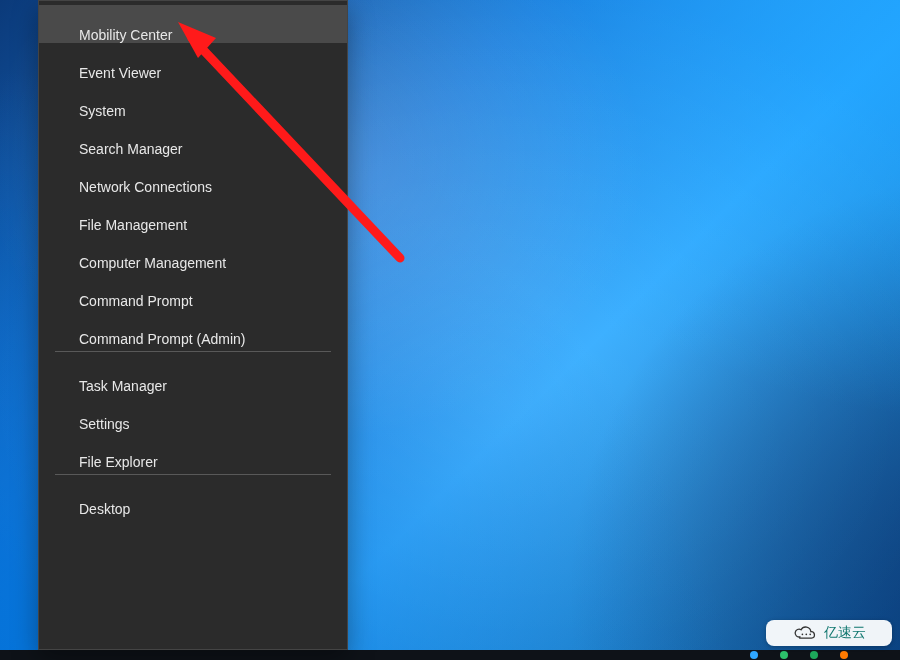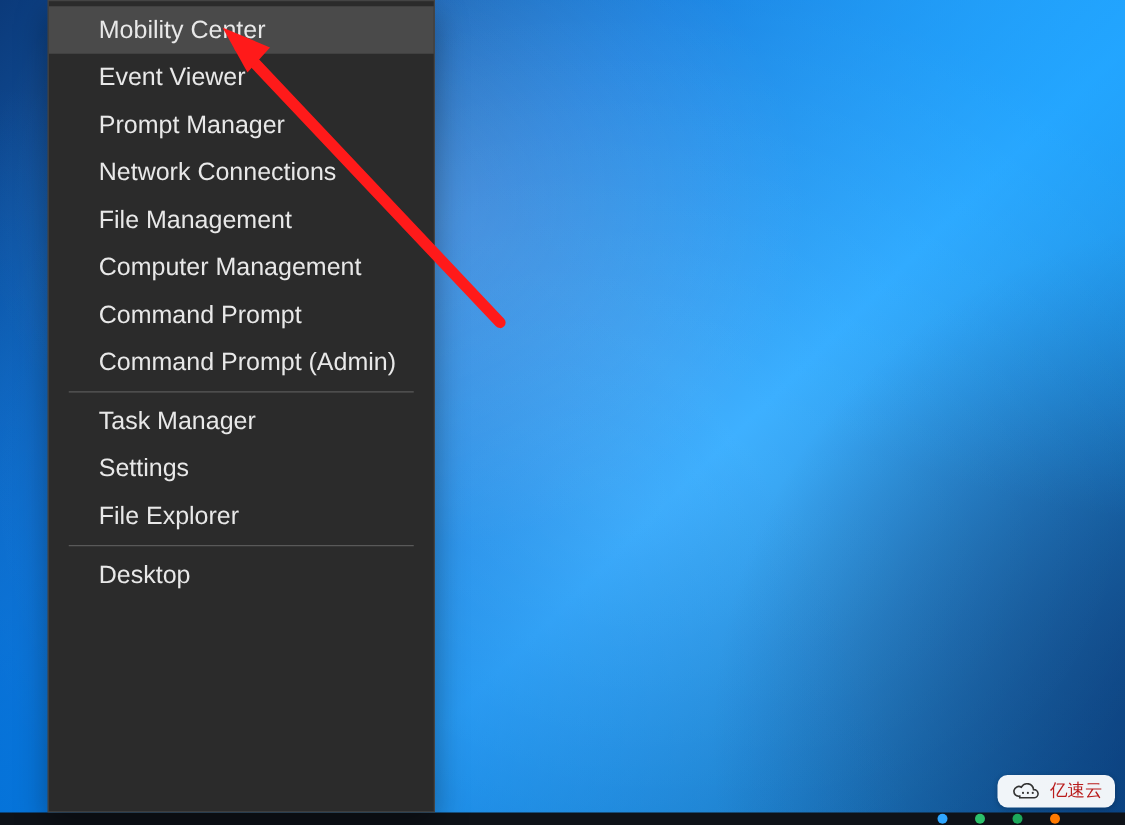--- a/index.html
+++ b/index.html
@@ -20,31 +20,31 @@
       pointer-events:none;
     }
     .taskbar { position:absolute; left:0; right:0; bottom:0; height:10px; background:#0e1218; }
     .menu {
       position:absolute; left:38px; top:0; width:310px; bottom:10px;
       background:#2b2b2b; border:1px solid rgba(255,255,255,0.12);
       display:flex; flex-direction:column; padding:4px 0 6px 0;
       box-shadow:0 10px 24px rgba(0,0,0,0.35);
     }
     .item {
-      position:relative; display:flex; align-items:center; height:38px;
-      padding:0 18px 0 40px; color:#e8e8e8; font-size:20px; cursor:default;
+      position:relative; display:flex; align-items:flex-end; height:38px;
+      padding:0 18px 0 40px; color:#e8e8e8; font-size:14px; cursor:default;
     }
     .item.hovered { background:#4a4a4a; }
     .sep { height:1px; margin:4px 16px; background:rgba(255,255,255,0.22); }
     .chevron { position:absolute; right:14px; top:50%; transform:translateY(-50%); color:#e8e8e8; }
     .arrow { position:absolute; left:0; top:0; width:900px; height:660px; pointer-events:none; }
     .watermark {
       position:absolute; right:8px; bottom:14px; background:rgba(255,255,255,0.94);
-      border-radius:8px; padding:4px 10px; display:flex; align-items:center; gap:6px;
-      font-size:14px; color:#b91c1c; box-shadow:0 1px 4px rgba(0,0,0,0.25);
+      border-radius:8px; padding:4px 26px; display:flex; align-items:center; gap:6px;
+      font-size:14px; color:#0f766e; box-shadow:0 1px 4px rgba(0,0,0,0.25);
     }
     .watermark svg { width:26px; height:18px; }
     .tiny-icons { position:absolute; left:750px; bottom:0; height:10px; display:flex; gap:22px; align-items:center; }
     .dot { width:8px; height:8px; border-radius:50%; }
   </style>
 </head>
 <body>
 
 <div class="desktop">
 
@@ -52,21 +52,24 @@
 
   <div class="menu">
 
     <div class="item hovered">
       <span>Mobility Center</span>
     </div>
     <div class="item">
       <span>Event Viewer</span>
     </div>
     <div class="item">
-      <span>Prompt Manager</span>
+      <span>System</span>
+    </div>
+    <div class="item">
+      <span>Search Manager</span>
     </div>
     <div class="item">
       <span>Network Connections</span>
     </div>
     <div class="item">
       <span>File Management</span>
     </div>
     <div class="item">
       <span>Computer Management</span>
     </div>

